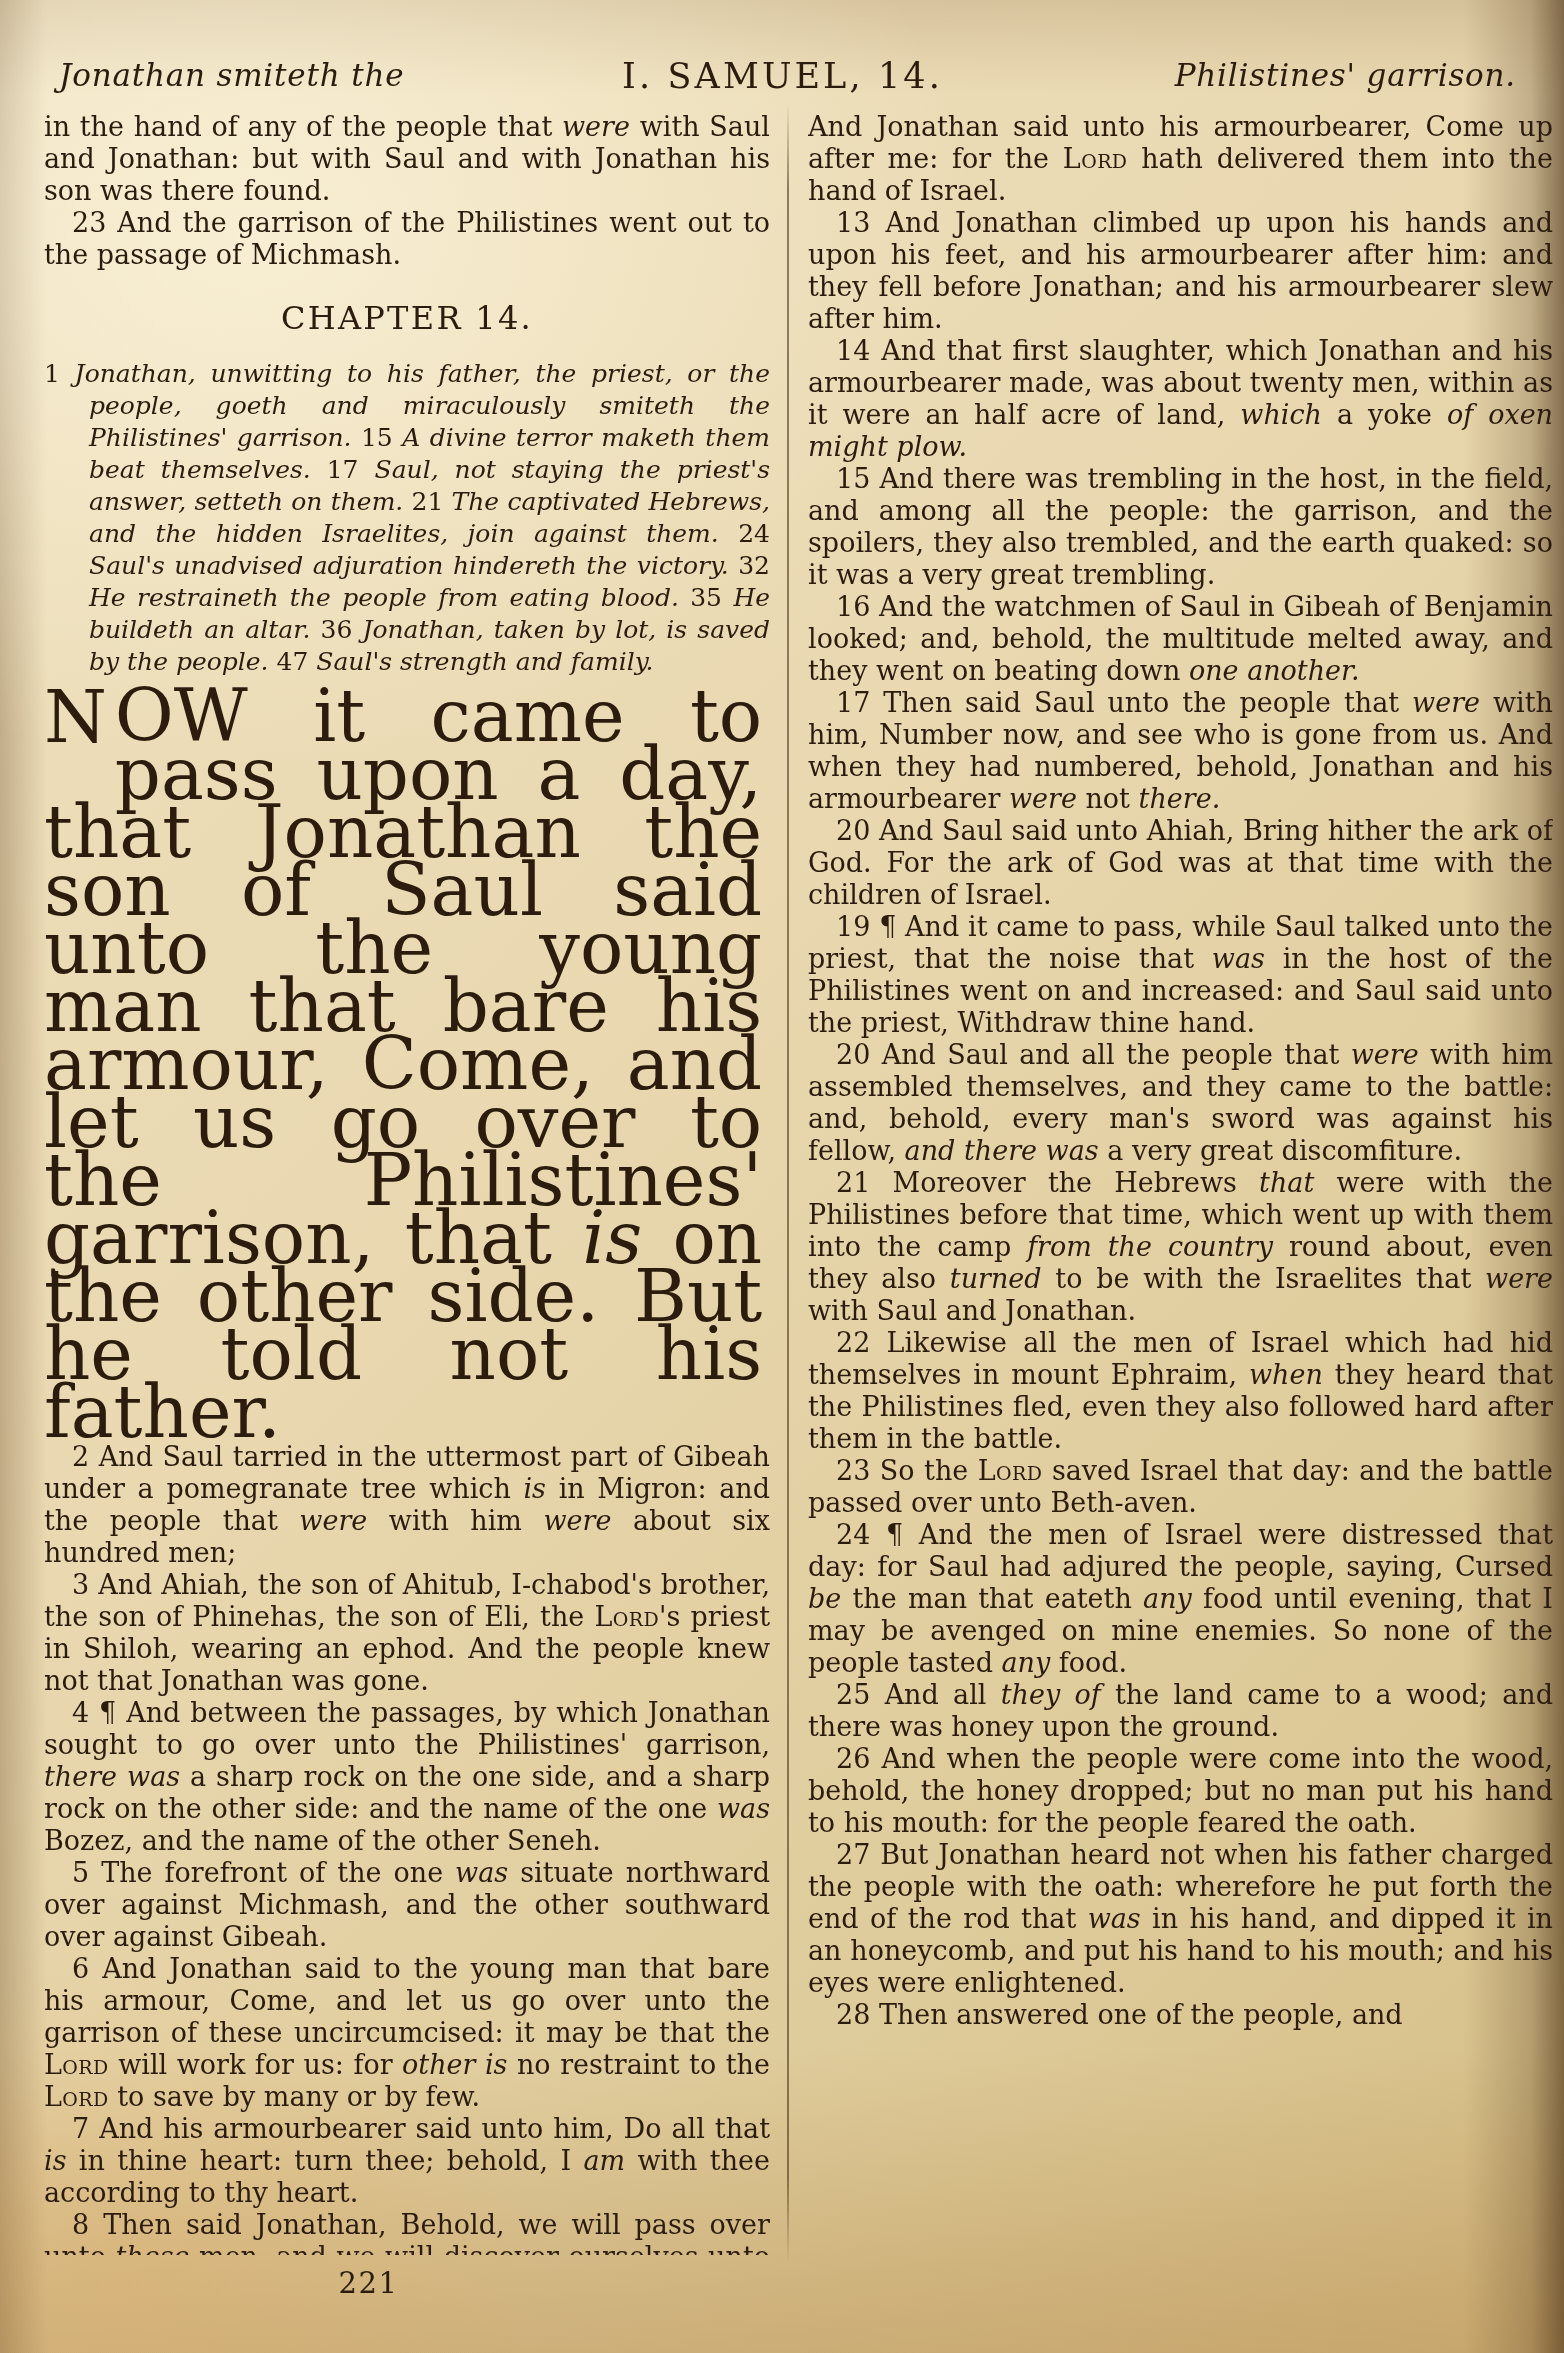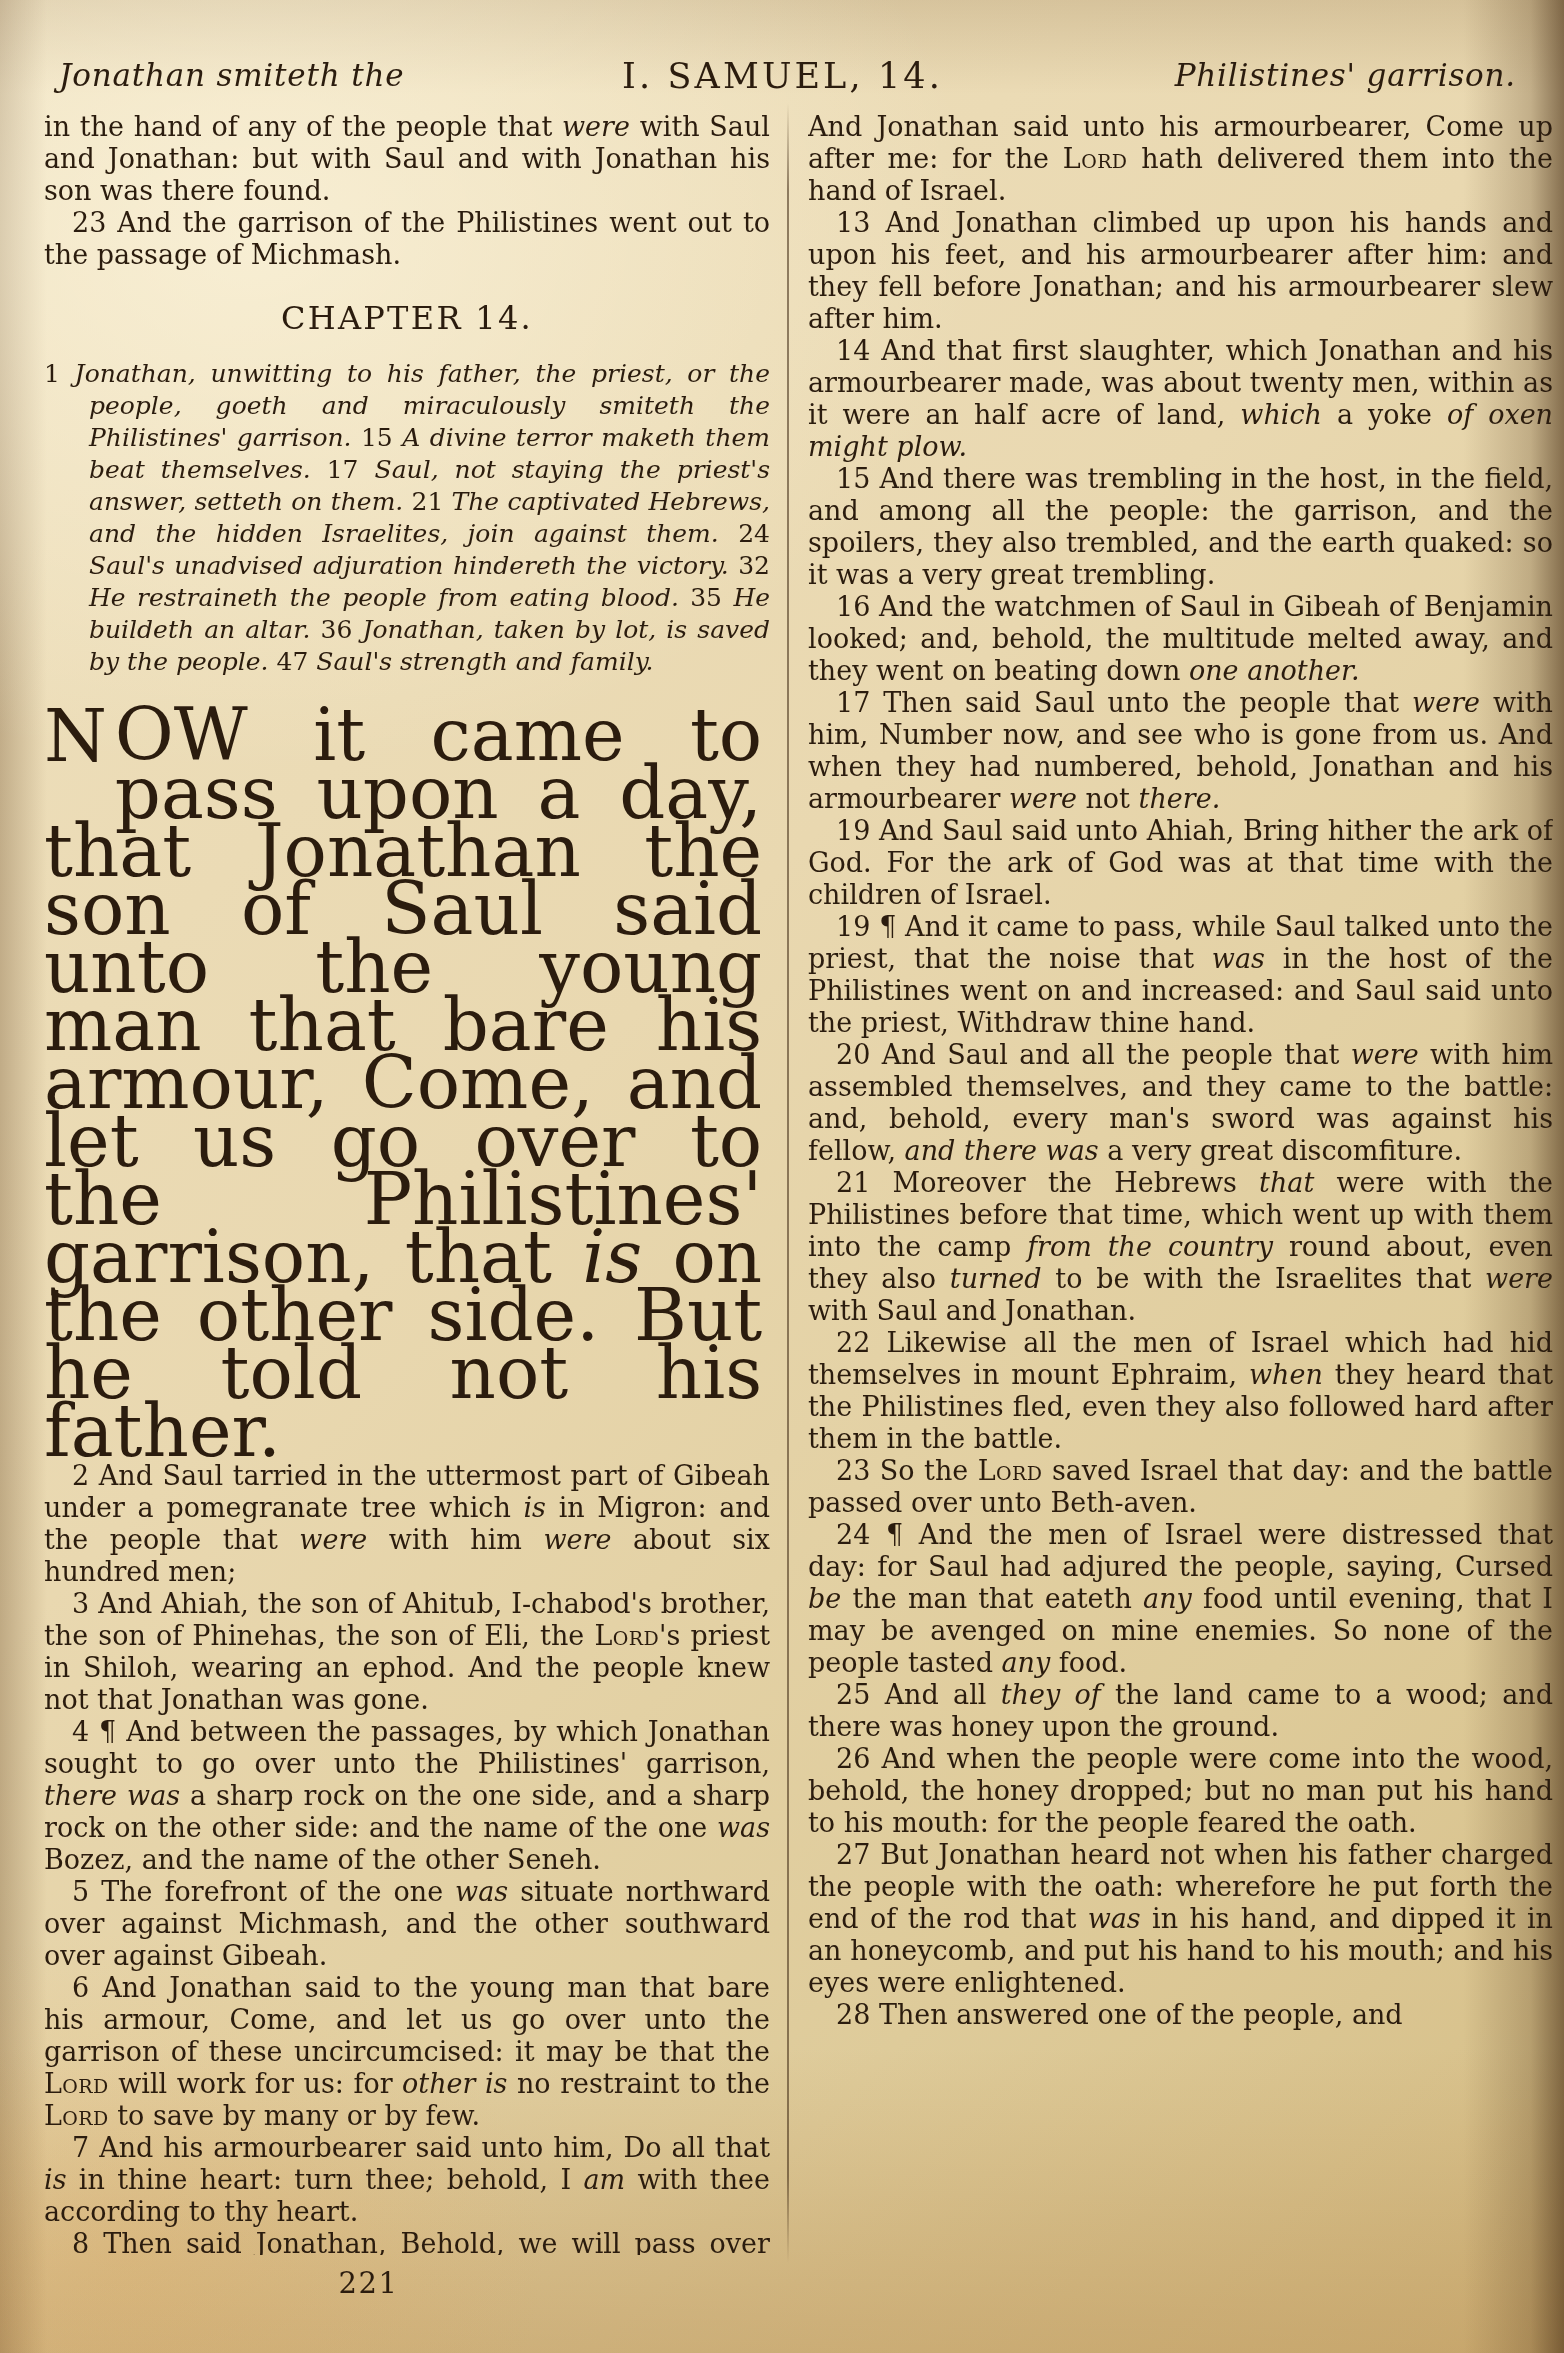--- a/index.html
+++ b/index.html
@@ -48,21 +48,21 @@
   .para.verse { text-indent: 28px; }
   .para.chapter {
     text-align: center; text-indent: 0;
     font-size: 32px; letter-spacing: 2.3px;
     margin: 27px 0 19px 0; line-height: 41px;
   }
   .para.summary {
     font-style: italic;
     font-size: 25px; line-height: 32px;
     padding-left: 45px; text-indent: -45px;
-    margin-bottom: 26px;
+    margin-bottom: 7px;
   }
   .para.summary i { font-style: normal; }
   i { }
   .sc { font-variant: small-caps; letter-spacing: 0.4px; }
   .dropcap {
     float: left;
     font-size: 72px; line-height: 58px;
     padding: 1.6px 7.8px 0 0;
   }
   .column-divider {
@@ -103,21 +103,21 @@
     <div class="para verse">8 Then said Jonathan, Behold, we will pass over unto <i>these</i> men, and we will discover ourselves unto them.</div>
   </div>
 
 <div class="column right">
     <div class="para cont">And Jonathan said unto his armourbearer, Come up after me: for the <span class="sc">Lord</span> hath delivered them into the hand of Israel.</div>
     <div class="para verse">13 And Jonathan climbed up upon his hands and upon his feet, and his armourbearer after him: and they fell before Jonathan; and his armourbearer slew after him.</div>
     <div class="para verse">14 And that first slaughter, which Jonathan and his armourbearer made, was about twenty men, within as it were an half acre of land, <i>which</i> a yoke <i>of oxen might plow.</i></div>
     <div class="para verse">15 And there was trembling in the host, in the field, and among all the people: the garrison, and the spoilers, they also trembled, and the earth quaked: so it was a very great trembling.</div>
     <div class="para verse">16 And the watchmen of Saul in Gibeah of Benjamin looked; and, behold, the multitude melted away, and they went on beating down <i>one another.</i></div>
     <div class="para verse">17 Then said Saul unto the people that <i>were</i> with him, Number now, and see who is gone from us. And when they had numbered, behold, Jonathan and his armourbearer <i>were</i> not <i>there.</i></div>
-    <div class="para verse">19 And Saul said unto Ahiah, Bring hither the ark of God. For the ark of God was at that time with the children of Israel.</div>
+    <div class="para verse">20 And Saul said unto Ahiah, Bring hither the ark of God. For the ark of God was at that time with the children of Israel.</div>
     <div class="para verse">19 ¶ And it came to pass, while Saul talked unto the priest, that the noise that <i>was</i> in the host of the Philistines went on and increased: and Saul said unto the priest, Withdraw thine hand.</div>
     <div class="para verse">20 And Saul and all the people that <i>were</i> with him assembled themselves, and they came to the battle: and, behold, every man's sword was against his fellow, <i>and there was</i> a very great discomfiture.</div>
     <div class="para verse">21 Moreover the Hebrews <i>that</i> were with the Philistines before that time, which went up with them into the camp <i>from the country</i> round about, even they also <i>turned</i> to be with the Israelites that <i>were</i> with Saul and Jonathan.</div>
     <div class="para verse">22 Likewise all the men of Israel which had hid themselves in mount Ephraim, <i>when</i> they heard that the Philistines fled, even they also followed hard after them in the battle.</div>
     <div class="para verse">23 So the <span class="sc">Lord</span> saved Israel that day: and the battle passed over unto Beth-aven.</div>
     <div class="para verse">24 ¶ And the men of Israel were distressed that day: for Saul had adjured the people, saying, Cursed <i>be</i> the man that eateth <i>any</i> food until evening, that I may be avenged on mine enemies. So none of the people tasted <i>any</i> food.</div>
     <div class="para verse">25 And all <i>they of</i> the land came to a wood; and there was honey upon the ground.</div>
     <div class="para verse">26 And when the people were come into the wood, behold, the honey dropped; but no man put his hand to his mouth: for the people feared the oath.</div>
     <div class="para verse">27 But Jonathan heard not when his father charged the people with the oath: wherefore he put forth the end of the rod that <i>was</i> in his hand, and dipped it in an honeycomb, and put his hand to his mouth; and his eyes were enlightened.</div>
     <div class="para verse">28 Then answered one of the people, and</div>

